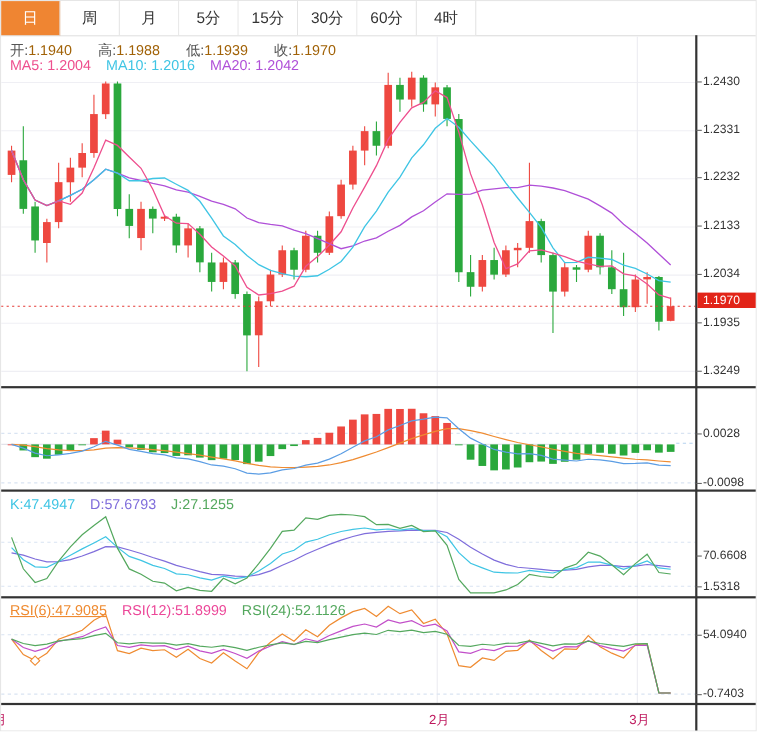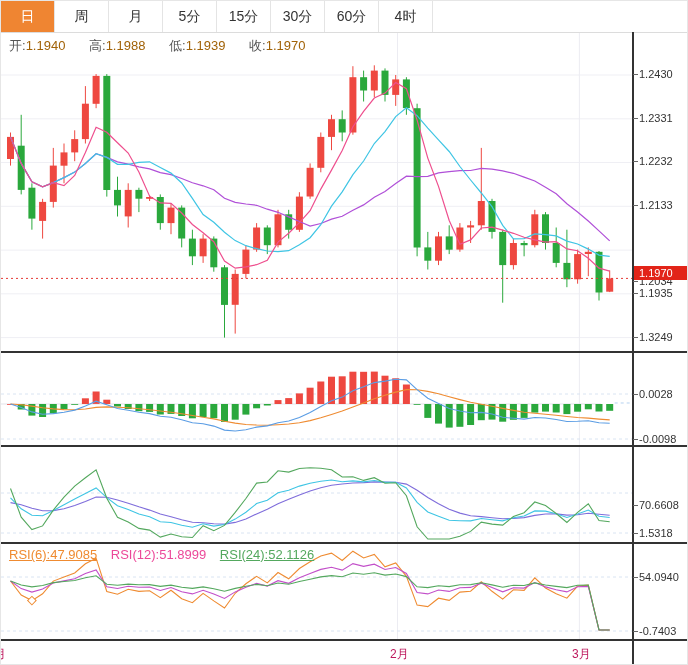--- a/index.html
+++ b/index.html
@@ -11,21 +11,21 @@
        border-right:1px solid #e4e4e4;cursor:pointer;background:#fff;}
   .tab.active{background:#ef8532;color:#fff;}
   
   .hdr{position:absolute;left:8px;font-size:13px;white-space:nowrap;z-index:5;pointer-events:none;}
   .hdr span{margin-right:10px;}
   .lblgray{color:#555;margin-right:0 !important;}
   .valred{color:#a16207;}
   .ma5c{color:#ee4f8e;} .ma10c{color:#3fc5e4;} .ma20c{color:#b050d8;}
   .macdc{color:#f15351;} .diffc{color:#4a90e2;} .deac{color:#ef8b31;}
   .kc{color:#3fc5e4;} .dc{color:#7f6ddb;} .jc{color:#54a85e;}
-  .r6c{color:#ef8b31;text-decoration:underline;} .r12c{color:#ec4899;} .r24c{color:#54a85e;text-decoration:underline;}
+  .r6c{color:#ef8b31;text-decoration:underline;} .r12c{color:#ec4899;} .r24c{color:#54a85e;}
   
   .panel{position:absolute;left:0;display:block;}
   
   .sep{position:absolute;left:0;width:688px;height:2px;background:#333;}
   .axisline{position:absolute;left:631px;top:31px;width:2px;height:634px;background:#333;}
   
   .axlbl{position:absolute;left:638px;font-size:11px;color:#333;height:13px;line-height:13px;}
   .axlbl::before{content:"";position:absolute;left:-6px;top:6px;width:5px;height:1px;background:#666;}
   .ptag{position:absolute;left:633px;top:265px;width:55px;height:14px;background:#e22418;color:#fff;
         font-size:11px;line-height:14px;padding-left:5px;box-sizing:border-box;}
@@ -46,21 +46,31 @@
     <div class="tab">60分</div>
     <div class="tab">4时</div>
   </div>
 
   <div class="hdr" style="top:36px;">
     <span><span class="lblgray">开:</span><span class="valred">1.1940</span></span>
     <span><span class="lblgray">高:</span><span class="valred">1.1988</span></span>
     <span><span class="lblgray">低:</span><span class="valred">1.1939</span></span>
     <span><span class="lblgray">收:</span><span class="valred">1.1970</span></span>
   </div>
-
+  <div class="hdr" style="top:51px;">
+    <span class="ma5c">MA5: 1.2004</span>
+    <span class="ma10c">MA10: 1.2016</span>
+    <span class="ma20c">MA20: 1.2042</span>
+  </div>
+
+  <div class="hdr" style="top:450px;">
+    <span class="kc">K:47.4947</span>
+    <span class="dc">D:57.6793</span>
+    <span class="jc">J:27.1255</span>
+  </div>
   <div class="hdr" style="top:546px;">
     <span class="r6c">RSI(6):47.9085</span>
     <span class="r12c">RSI(12):51.8999</span>
     <span class="r24c">RSI(24):52.1126</span>
   </div>
 
   <svg id="main-svg" class="panel" style="top:32px;" width="631" height="318">
       <line x1="0" x2="631" y1="42.0" y2="42.0" stroke="#efeff4"></line>
       <line x1="0" x2="631" y1="85.8" y2="85.8" stroke="#efeff4"></line>
       <line x1="0" x2="631" y1="129.5" y2="129.5" stroke="#efeff4"></line>
@@ -279,21 +289,21 @@
   <div class="sep" style="top:350px;"></div>
   <div class="sep" style="top:444px;"></div>
   <div class="sep" style="top:541px;"></div>
   <div class="sep" style="top:638px;"></div>
   <div class="axisline"></div>
 
   <div class="axlbl" style="top:67px;">1.2430</div>
   <div class="axlbl" style="top:111px;">1.2331</div>
   <div class="axlbl" style="top:154px;">1.2232</div>
   <div class="axlbl" style="top:198px;">1.2133</div>
-  <div class="axlbl" style="top:242px;margin-top:32px;">1.2034</div>
+  <div class="axlbl" style="top:242px;">1.2034</div>
   <div class="axlbl" style="top:286px;">1.1935</div>
   <div class="axlbl" style="top:330px;">1.3249</div>
   <div class="ptag">1.1970</div>
 
   <div class="axlbl" style="top:387px;">0.0028</div>
   <div class="axlbl" style="top:432px;">-0.0098</div>
   <div class="axlbl" style="top:486px;margin-top:12px;">70.6608</div>
   <div class="axlbl" style="top:526px;">1.5318</div>
   <div class="axlbl" style="top:570px;">54.0940</div>
   <div class="axlbl" style="top:624px;">-0.7403</div>

